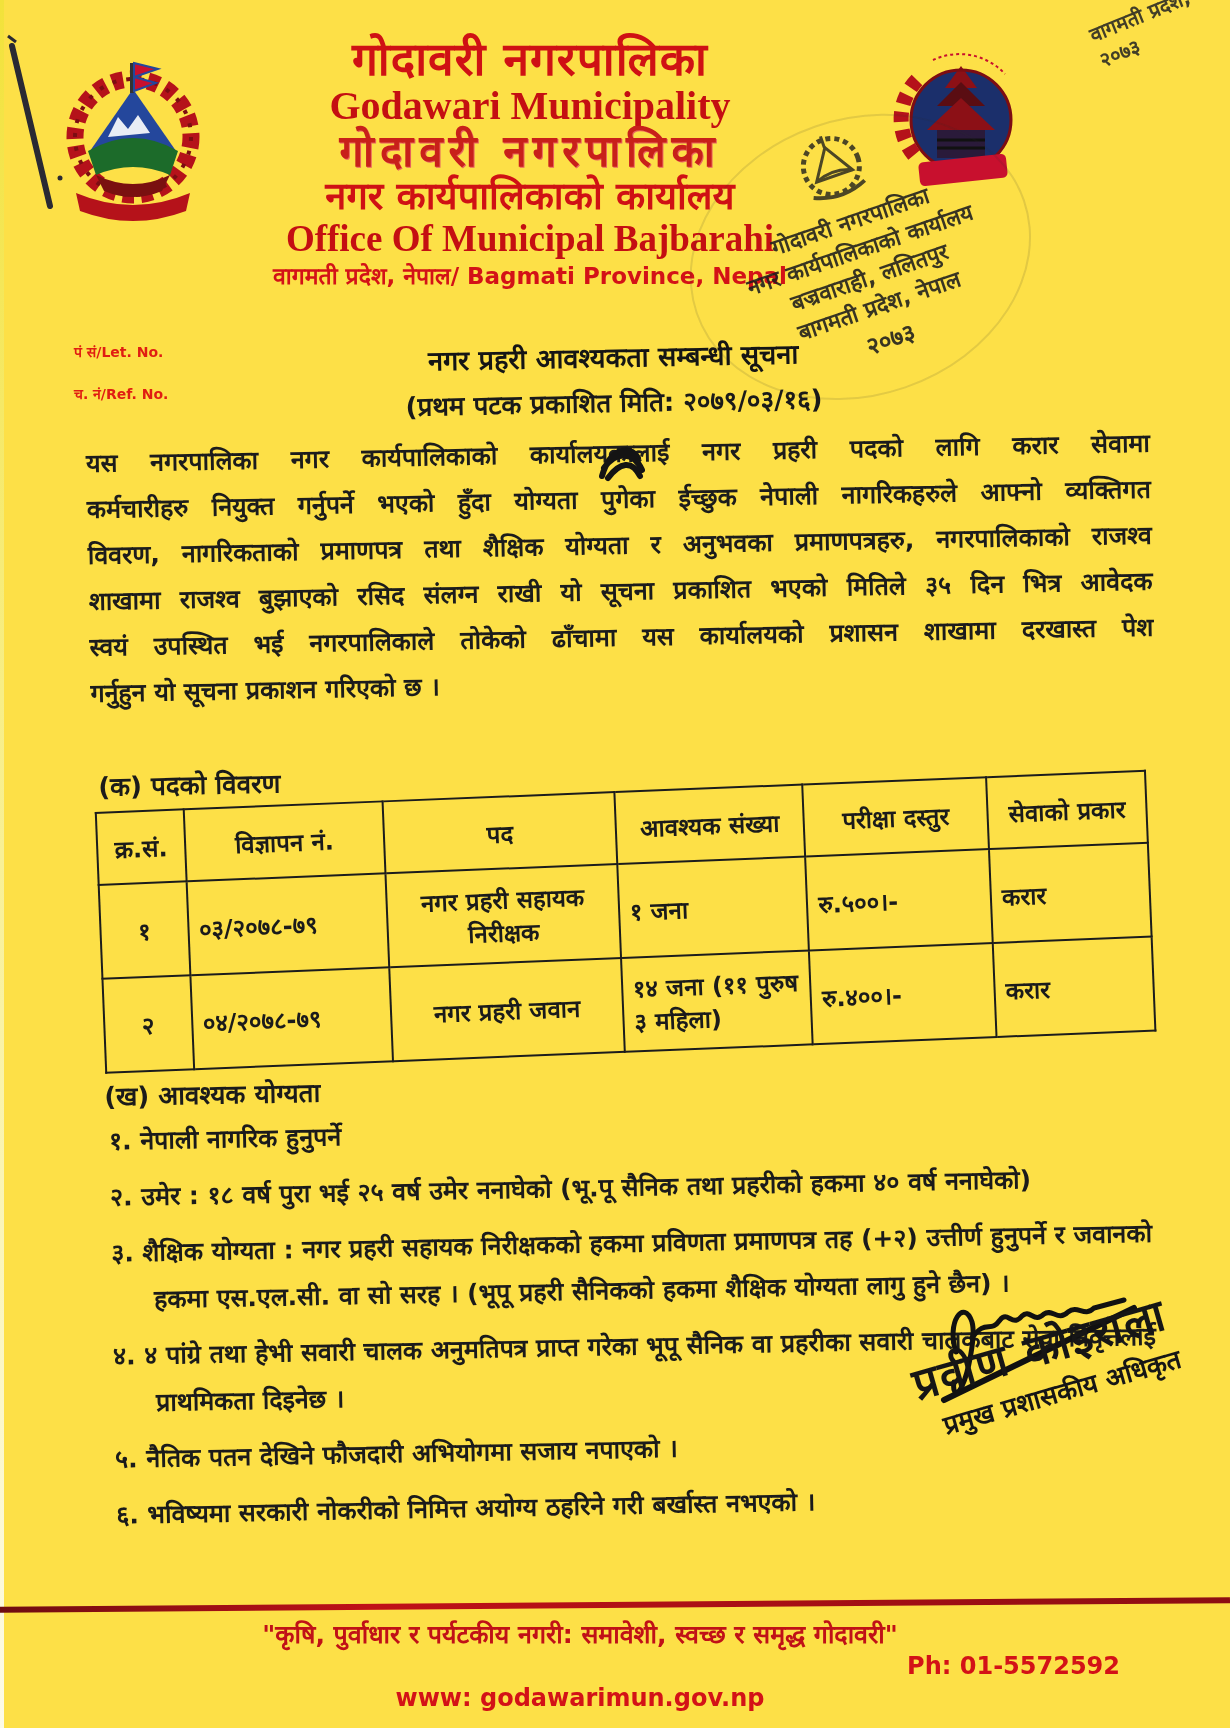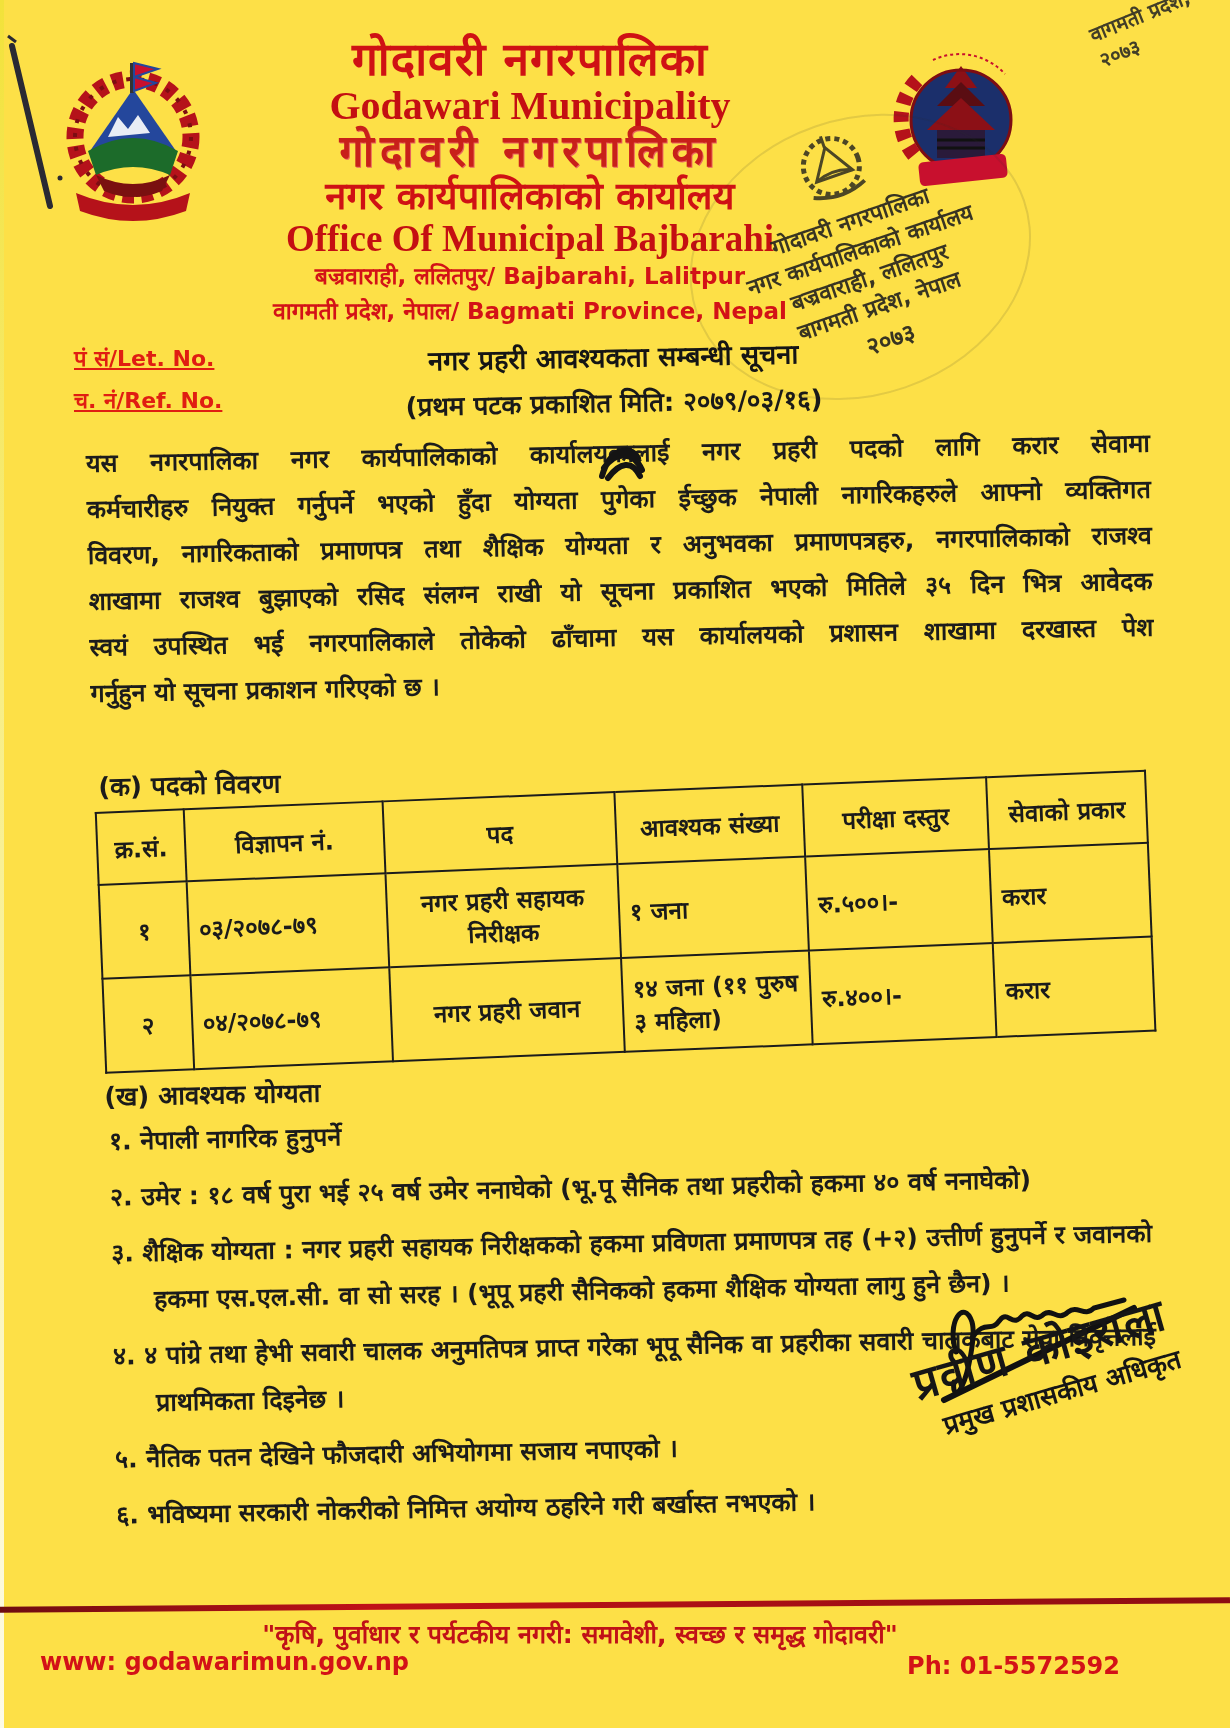--- a/index.html
+++ b/index.html
@@ -23,21 +23,21 @@
   .logo-right{position:absolute;left:893px;top:48px;}
   
   .stamp{position:absolute;left:688px;top:128px;width:340px;transform:rotate(-19deg);
          color:#1d1d1d;text-align:center;opacity:.88;}
   .stamp-ring{position:absolute;left:-6px;top:-10px;width:344px;height:274px;border:2px solid rgba(40,40,40,.14);border-radius:50%;}
   .stamp-line{font-size:22px;font-weight:700;line-height:1.35;white-space:nowrap;}
   .stamp-year{font-size:24px;font-weight:800;margin-top:2px;}
   .stamp-frag{position:absolute;left:1092px;top:2px;transform:rotate(-22deg);color:#222;opacity:.85;}
   .stamp-frag .stamp-line{font-size:20px;}
   
-  .meta-label{position:absolute;left:74px;font-size:22px;font-weight:800;color:#e01d12;text-decoration:underline;}
+  .meta-label{position:absolute;left:74px;font-size:14px;font-weight:800;color:#e01d12;}
   
   .content{position:absolute;left:0;top:0;width:1230px;transform:rotate(-1.1deg);transform-origin:90px 460px;}
   .n-title{position:absolute;left:290px;top:348px;width:650px;text-align:center;font-size:27px;font-weight:800;color:#151515;}
   .n-pub{position:absolute;left:290px;top:394px;width:650px;text-align:center;font-size:26px;font-weight:700;color:#1a1a1a;}
   .para{position:absolute;left:86px;top:442px;width:1064px;font-size:25px;font-weight:600;color:#1c1c1c;}
   .para-line{height:46px;line-height:44px;text-align:justify;text-align-last:justify;white-space:nowrap;overflow:visible;}
   .para-line.last{text-align-last:left;}
   .sec-a-head{position:absolute;left:92px;top:768px;font-size:26px;font-weight:800;}
   
   .tbl{position:absolute;left:88px;top:812px;width:1052px;border-collapse:collapse;transform:rotate(-1.2deg);transform-origin:left top;}
@@ -57,21 +57,21 @@
   .sig-svg{position:absolute;left:928px;top:1278px;}
   .sig-stamp{position:absolute;left:905px;top:1355px;width:420px;transform:rotate(-16deg);transform-origin:left top;color:#161616;}
   .sig-name{font-size:44px;font-weight:800;white-space:nowrap;letter-spacing:2px;}
   .sig-title{font-size:26px;font-weight:700;white-space:nowrap;margin-left:18px;}
   .ink-blob{position:absolute;left:596px;top:440px;}
   
   .footer-line{position:absolute;left:0;top:1602px;width:1230px;height:6px;
     background:linear-gradient(90deg,#6e0c10,#c01117 30%,#8c0e12);transform:rotate(-0.45deg);}
   .f-slogan{position:absolute;left:40px;top:1616px;width:1080px;text-align:center;font-size:25px;font-weight:800;color:#c01117;}
   .f-ph{position:absolute;left:40px;top:1652px;width:1080px;text-align:right;font-size:24px;font-weight:700;color:#d31217;}
-  .f-web{position:absolute;left:40px;top:1648px;width:1080px;font-size:24px;font-weight:700;color:#d31217;}
+  .f-web{position:absolute;left:40px;top:1684px;width:1080px;text-align:center;font-size:24px;font-weight:700;color:#d31217;}
 </style>
 </head>
 <body>
 
 <div class="page">
   <div class="scan-edge"></div>
 
   <svg class="pen-mark" width="70" height="200" viewBox="0 0 70 200">
     <path d="M10,18 L48,178" stroke="#2a2a33" stroke-width="6" stroke-linecap="round" fill="none"></path>
     <path d="M6,8 L14,14" stroke="#2a2a33" stroke-width="3" fill="none"></path>
@@ -103,21 +103,20 @@
     <rect x="26" y="110" width="88" height="24" rx="5" fill="#c8102e" transform="rotate(-6 70 122)"></rect>
     <path d="M40,12 A62 62 0 0 1 112,26" fill="none" stroke="#c8102e" stroke-width="2" stroke-dasharray="3 3"></path>
   </svg>
 
   <div class="head-text">
     <div class="h-np">गोदावरी नगरपालिका</div>
     <div class="h-en">Godawari Municipality</div>
     <div class="h-styl">गोदावरी नगरपालिका</div>
     <div class="h-office-np">नगर कार्यपालिकाको कार्यालय</div>
     <div class="h-office-en">Office Of Municipal Bajbarahi</div>
-    <div class="h-addr">बज्रवाराही, ललितपुर/ Bajbarahi, Lalitpur</div>
     <div class="h-addr">वागमती प्रदेश, नेपाल/ Bagmati Province, Nepal</div>
   </div>
 
   <div class="stamp">
     <div class="stamp-ring"></div>
     <svg width="86" height="74" viewBox="0 0 86 74" style="opacity:.9">
       <circle cx="43" cy="34" r="28" fill="none" stroke="#1d1d1d" stroke-width="5" stroke-dasharray="5 4"></circle>
       <polygon points="43,14 62,44 24,44" fill="none" stroke="#1d1d1d" stroke-width="3"></polygon>
       <path d="M24,44 Q43,36 62,44" fill="none" stroke="#1d1d1d" stroke-width="3"></path>
       <path d="M16,58 Q43,70 70,58" fill="none" stroke="#1d1d1d" stroke-width="4"></path>

